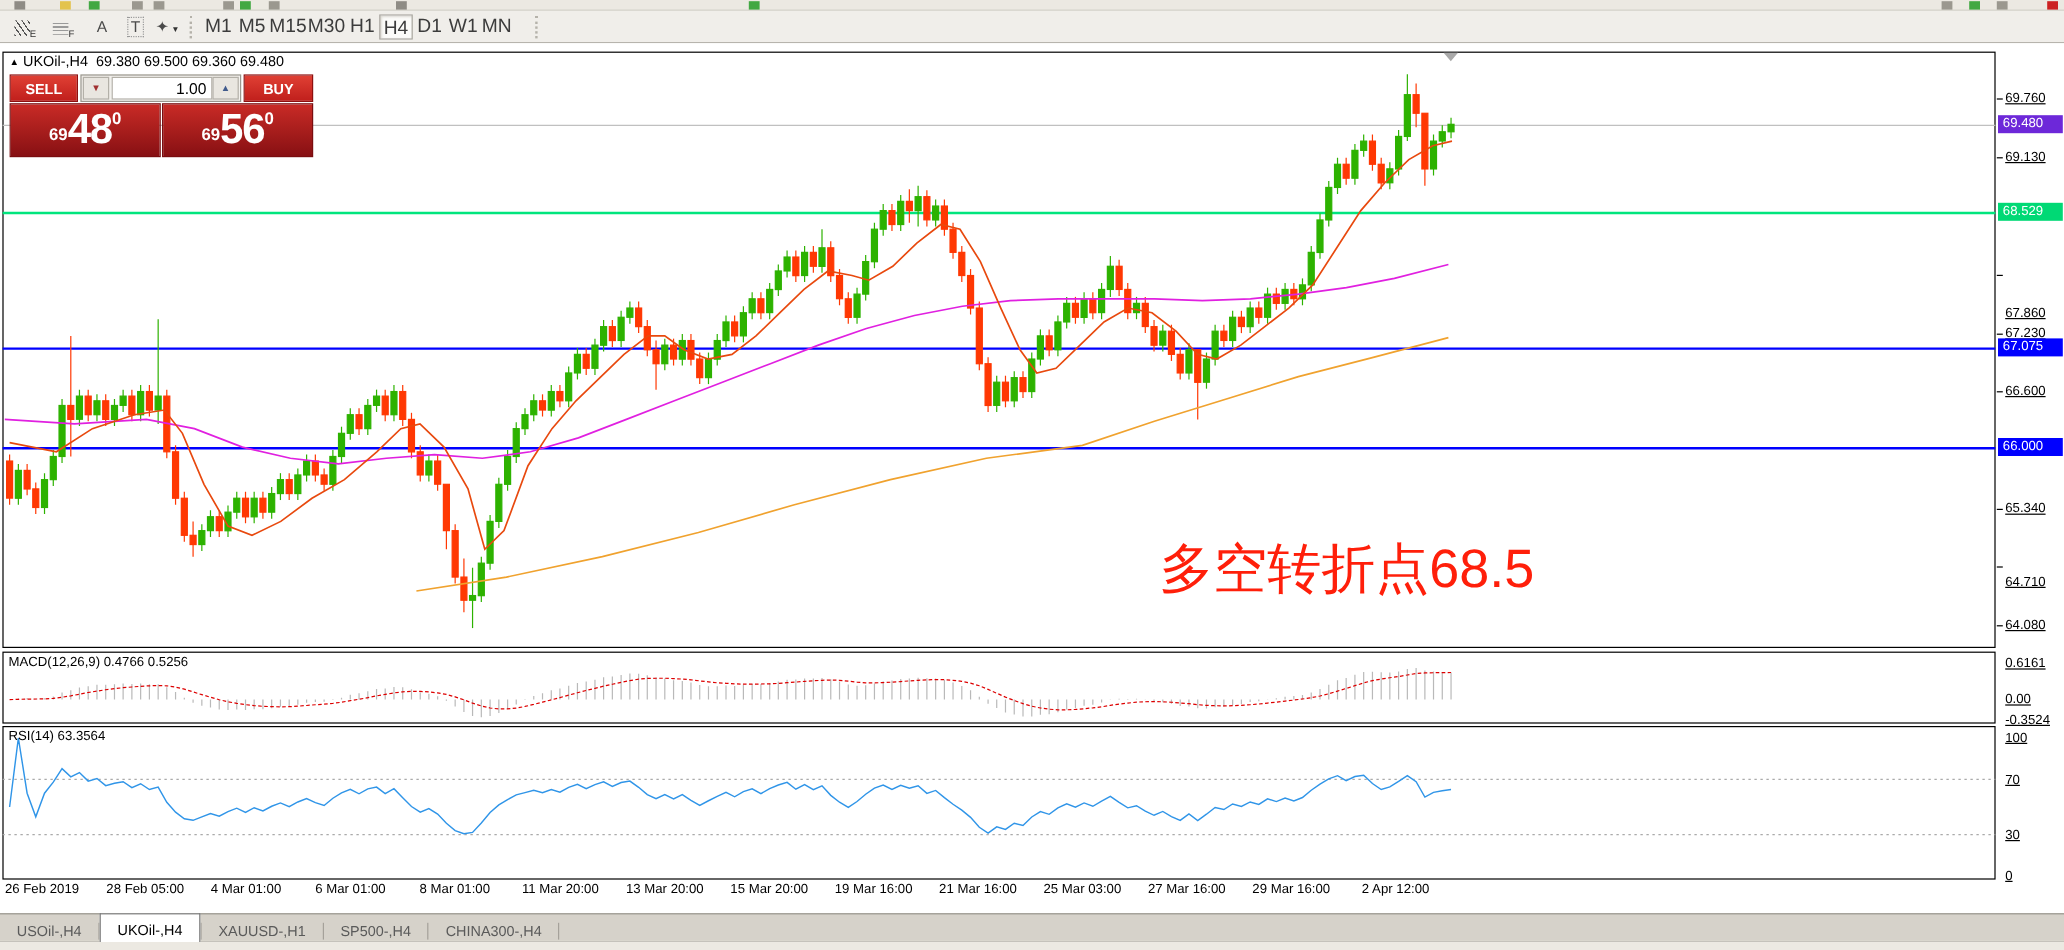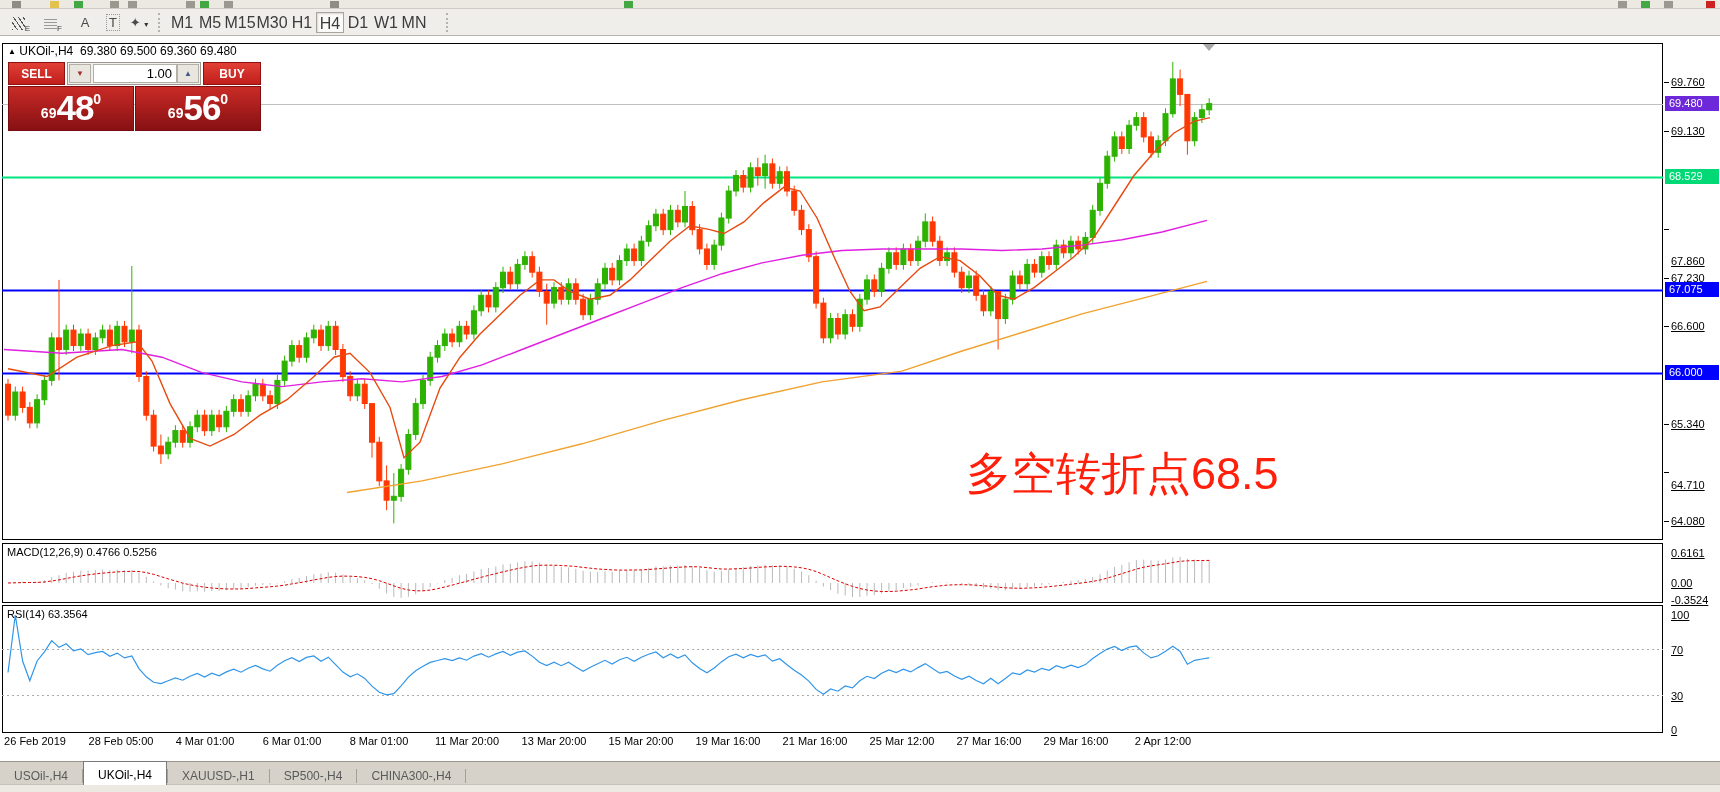--- a/index.html
+++ b/index.html
@@ -709,21 +709,21 @@
         <div class="time-label" style="left: 35px;">26 Feb 2019</div>
         <div class="time-label" style="left: 121px;">28 Feb 05:00</div>
         <div class="time-label" style="left: 205px;">4 Mar 01:00</div>
         <div class="time-label" style="left: 292px;">6 Mar 01:00</div>
         <div class="time-label" style="left: 379px;">8 Mar 01:00</div>
         <div class="time-label" style="left: 467px;">11 Mar 20:00</div>
         <div class="time-label" style="left: 554px;">13 Mar 20:00</div>
         <div class="time-label" style="left: 641px;">15 Mar 20:00</div>
         <div class="time-label" style="left: 728px;">19 Mar 16:00</div>
         <div class="time-label" style="left: 815px;">21 Mar 16:00</div>
-        <div class="time-label" style="left: 902px;">25 Mar 12:00</div>
+        <div class="time-label" style="left: 902px;">25 Mar 03:00</div>
         <div class="time-label" style="left: 989px;">27 Mar 16:00</div>
         <div class="time-label" style="left: 1076px;">29 Mar 16:00</div>
         <div class="time-label" style="left: 1163px;">2 Apr 12:00</div>
       </div>
   </div>
 
   <div id="tabbar"><div class="tab">USOil-,H4</div><div class="tab-sep"></div><div class="tab active">UKOil-,H4</div><div class="tab-sep"></div><div class="tab">XAUUSD-,H1</div><div class="tab-sep"></div><div class="tab">SP500-,H4</div><div class="tab-sep"></div><div class="tab">CHINA300-,H4</div><div class="tab-sep"></div></div>
   <div id="statusbar"></div>
 
 </div>

